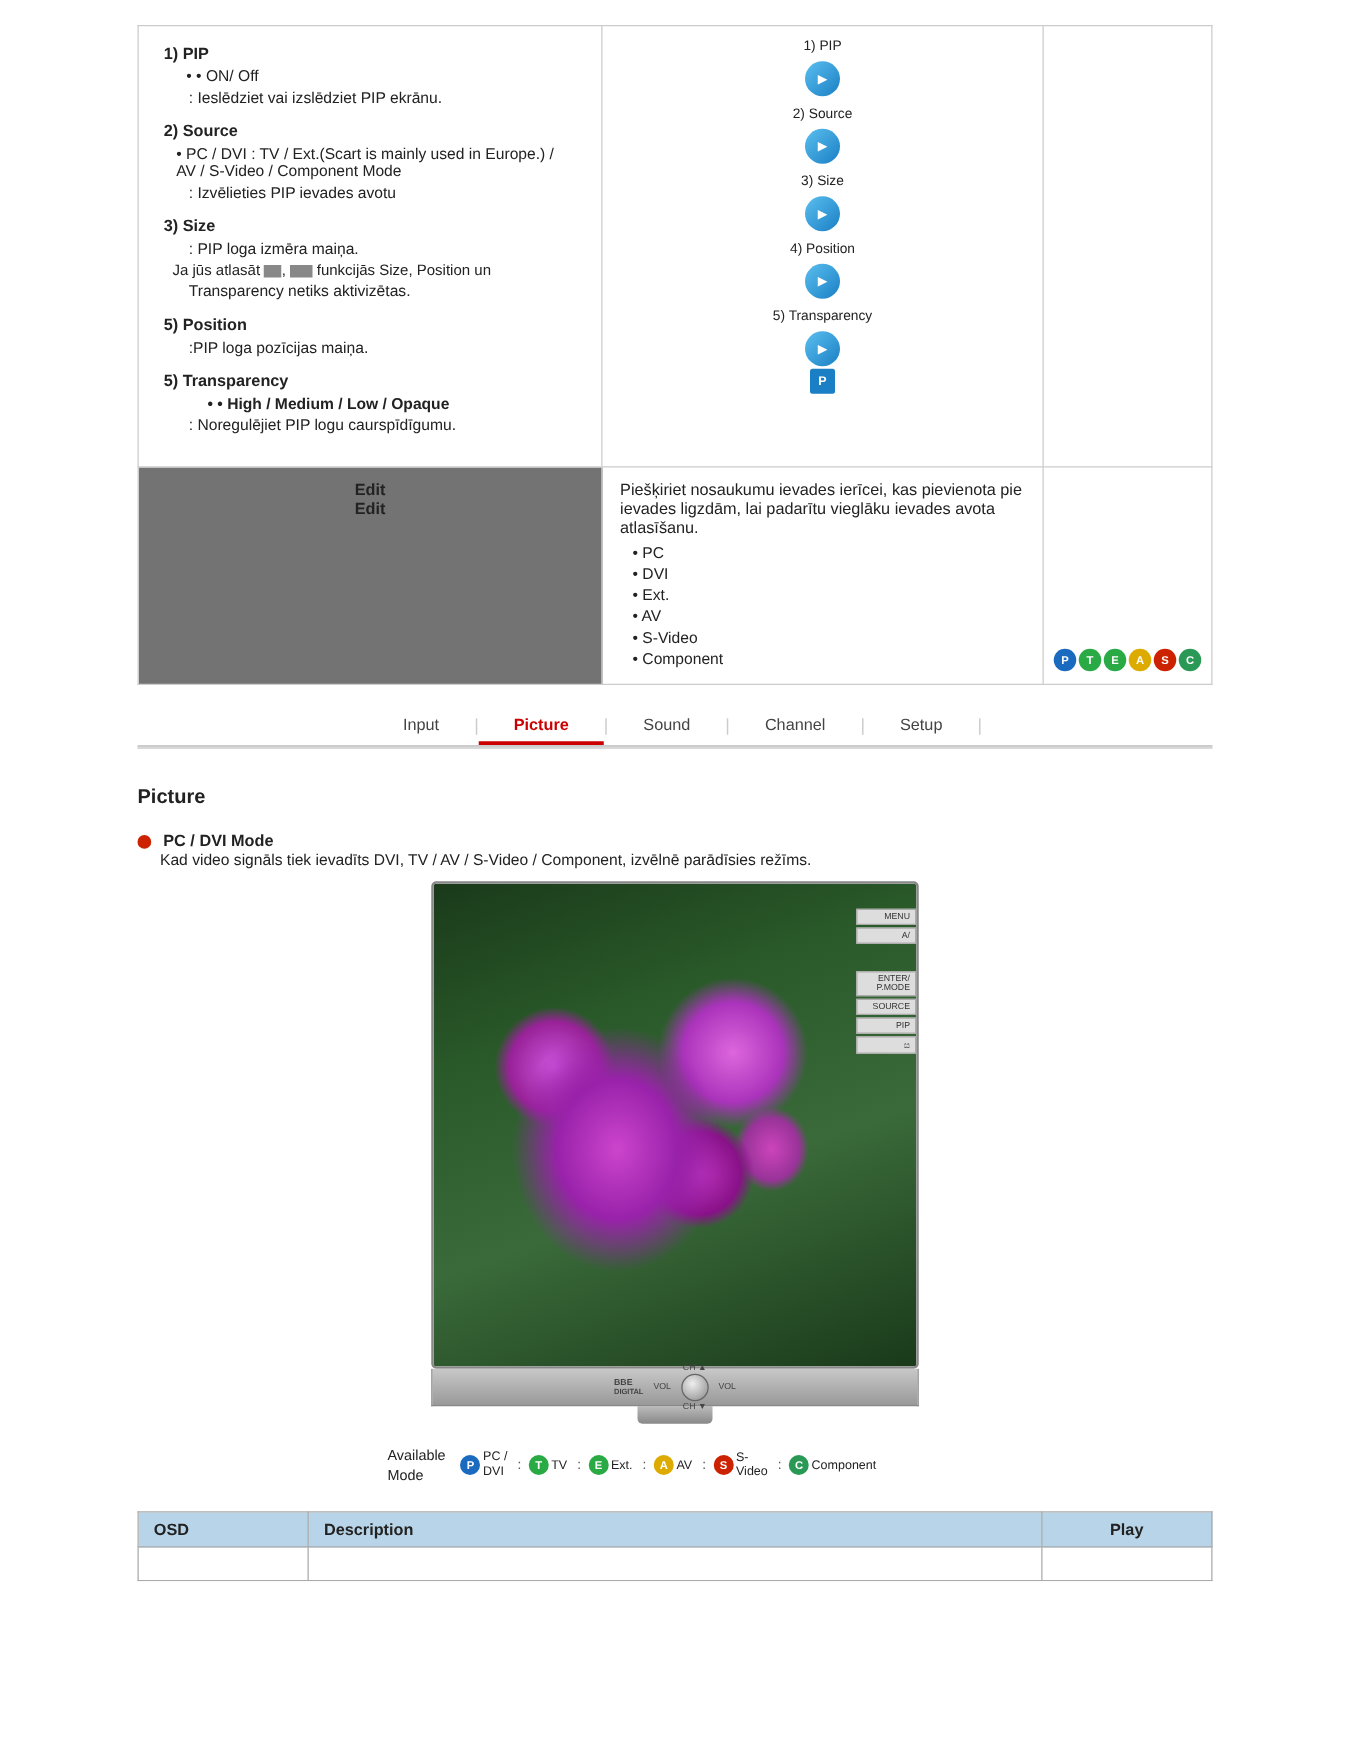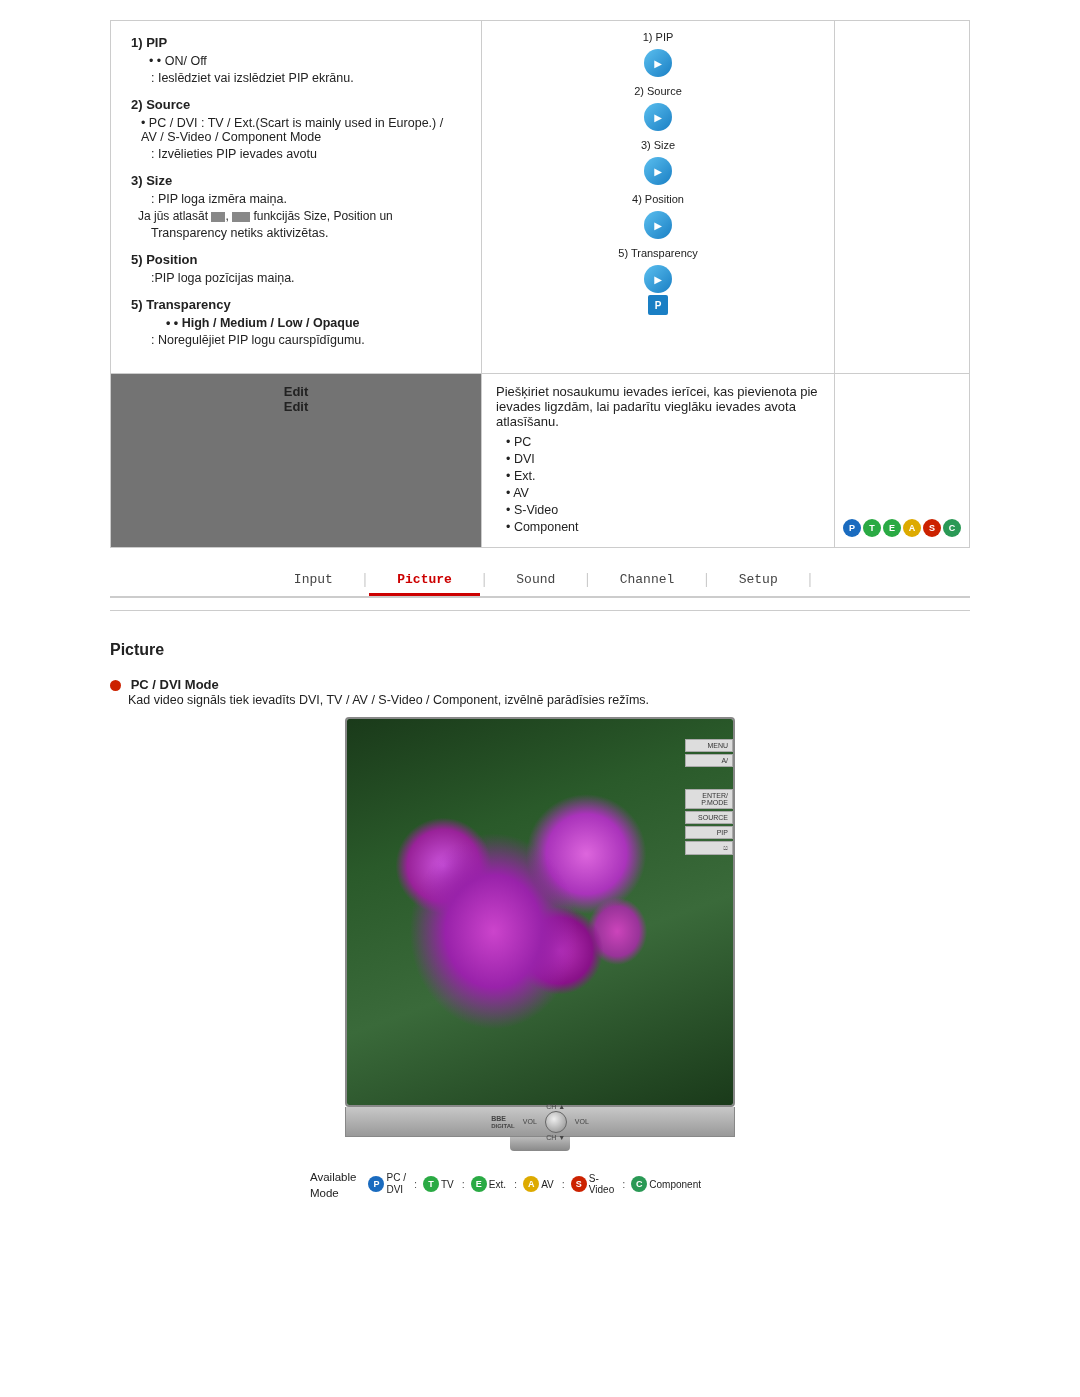--- a/index.html
+++ b/index.html
@@ -124,27 +124,26 @@
       align-items: center;
       justify-content: center;
       font-size: 9px;
       font-weight: bold;
       color: white;
     }
 
     
     .nav-bar {
       width: 860px;
-      margin: 18px auto 12px auto;
+      margin: 18px auto 0 auto;
       border-bottom: 2px solid #ccc;
       display: flex;
       justify-content: center;
       align-items: flex-end;
       padding-bottom: 0;
-      font-family: Liberation Mono, monospace;
     }
     .nav-item {
       padding: 6px 28px;
       font-size: 13px;
       color: #444;
       cursor: pointer;
       border-bottom: 3px solid transparent;
       position: relative;
     }
     .nav-item.active {
@@ -468,13 +467,29 @@
 Video</span>
       </div>
       <div style="font-size:11px; color:#555; margin-right:6px;">:</div>
       <div class="mode-badge-item">
         <span class="mode-badge-circle" style="background:#2a9955;">C</span>
         <span style="font-size:10px;">Component</span>
       </div>
     </div>
   </div>
 
+  <table class="osd-table">
+    <thead>
+      <tr>
+        <th style="width:130px;">OSD</th>
+        <th style="width:560px;">Description</th>
+        <th style="width:130px; text-align:center;">Play</th>
+      </tr>
+    </thead>
+    <tbody>
+      <tr>
+        <td>&nbsp;</td>
+        <td>&nbsp;</td>
+        <td>&nbsp;</td>
+      </tr>
+    </tbody>
+  </table>
 </div>
 
 </body></html>

